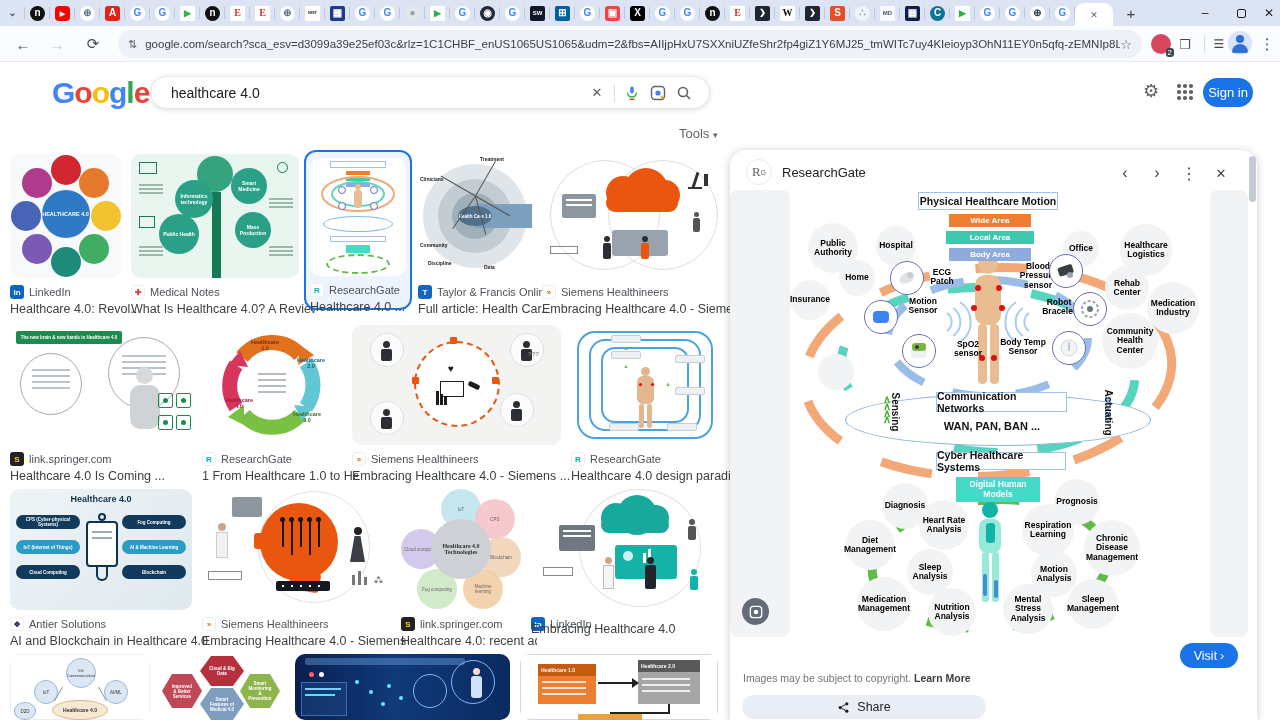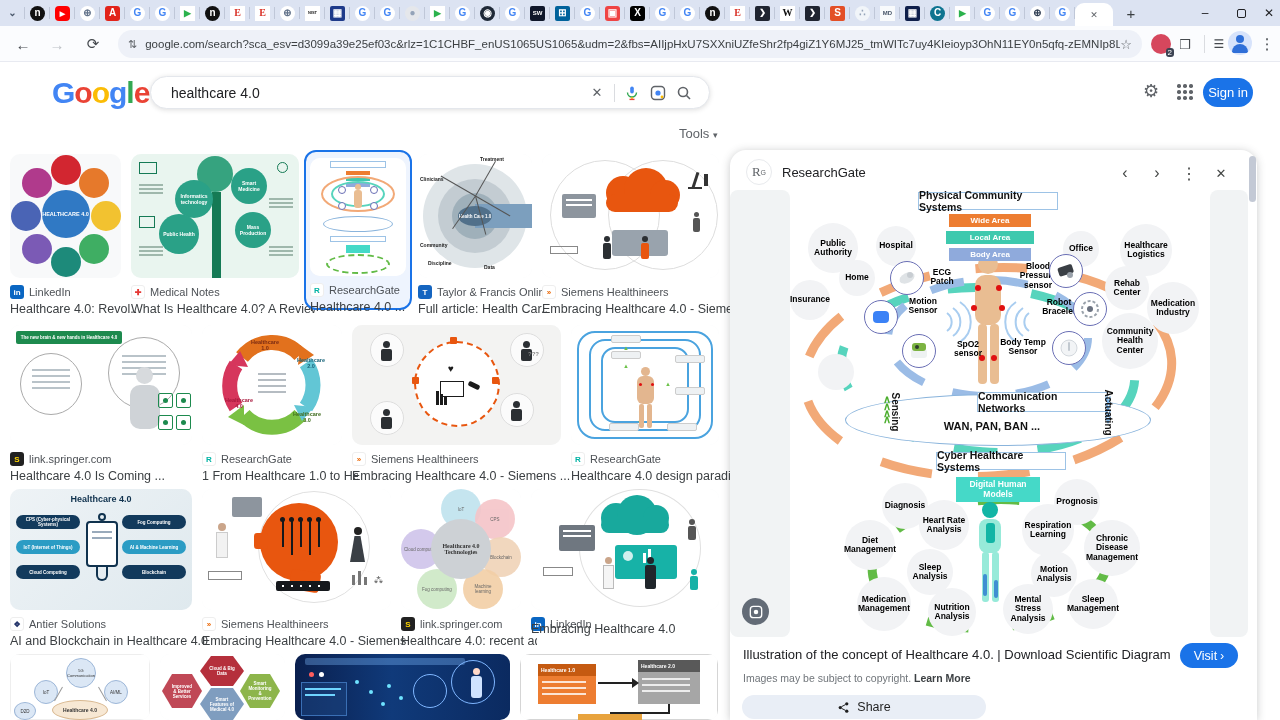--- a/index.html
+++ b/index.html
@@ -749,21 +749,21 @@
         <ellipse cx="200" cy="374" rx="118" ry="64" fill="none" stroke="#62BB46" stroke-width="9" stroke-dasharray="42 44" transform="rotate(-4 200 374)"></ellipse>
         <circle cx="200" cy="320" r="8" fill="#12b5a5"></circle>
         <rect x="189" y="329" width="22" height="34" rx="8" fill="#97ead9"></rect>
         <rect x="196" y="333" width="9" height="20" rx="3" fill="#12b5a5"></rect>
         <rect x="192" y="362" width="7" height="50" rx="3" fill="#97ead9"></rect>
         <rect x="202" y="362" width="7" height="50" rx="3" fill="#97ead9"></rect>
         <rect x="193" y="384" width="4" height="22" rx="2" fill="#3f8fd2"></rect>
         <rect x="204" y="390" width="4" height="18" rx="2" fill="#3f8fd2"></rect>
       </svg>
 
-      <div class="dbox" style="left:128px;top:2px;width:140px;height:18px;font-size:10.5px;">Physical Community Systems</div>
+      <div class="dbox" style="left:128px;top:2px;width:140px;height:18px;font-size:10.5px;">Physical Healthcare Motion</div>
       <div class="lbar" style="left:159px;top:24px;width:82px;height:13px;background:#ED7D31;">Wide Area</div>
       <div class="lbar" style="left:156px;top:41px;width:88px;height:13px;background:#3EC9AE;">Local Area</div>
       <div class="lbar" style="left:159px;top:58px;width:82px;height:13px;background:#8FAADC;">Body Area</div>
 
       <div class="pc" style="left:18px;top:33px;width:50px;height:50px;">Public Authority</div>
       <div class="pc" style="left:86px;top:36px;width:40px;height:40px;">Hospital</div>
       <div class="pc" style="left:49px;top:70px;width:36px;height:36px;">Home</div>
       <div class="pc" style="left:0px;top:90px;width:40px;height:40px;">Insurance</div>
       <div class="pc" style="left:273px;top:41px;width:36px;height:36px;">Office</div>
       <div class="pc" style="left:330px;top:34px;width:52px;height:52px;">Healthcare Logistics</div>
@@ -807,21 +807,21 @@
         </div>
       <div class="sl" style="left:205px;top:148px;width:56px;">Body Temp Sensor</div>
       <div class="sc" style="left:262px;top:141px;">
           <svg width="22" height="22">
             <circle cx="11" cy="11" r="8" fill="#f2f4f6" stroke="#d3d8dd"></circle>
             <rect x="10" y="5" width="2" height="9" rx="1" fill="#c2c9d0"></rect>
           </svg>
         </div>
 
       <div class="cloud"></div>
-      <div class="dbox" style="left:146px;top:202px;width:131px;height:20px;font-size:10.5px;margin-left:41px;">Communication Networks</div>
+      <div class="dbox" style="left:146px;top:202px;width:131px;height:20px;font-size:10.5px;">Communication Networks</div>
       <div style="position:absolute;left:122px;top:230px;width:160px;text-align:center;font-weight:bold;font-size:11px;color:#111;">WAN, PAN, BAN ...</div>
       <div class="chev" style="left:93px;top:206px;color:#4cae2e;">
           <span>∧</span>
           <span>∧</span>
           <span>∧</span>
           <span>∧</span>
         </div>
       <div class="vtext" style="left:80px;top:222px;width:50px;">Sensing</div>
       <div class="chev" style="left:314px;top:206px;color:#74aee3;">
           <span>∨</span>
@@ -846,21 +846,20 @@
       <div class="ac" style="left:213px;top:394px;width:50px;height:50px;">Mental Stress Analysis</div>
       <div class="ac" style="left:278px;top:389px;width:50px;height:50px;">Sleep Management</div>
     </div>
 
     <div class="lensbtn">
         <svg width="14" height="14" viewBox="0 0 16 16">
           <rect x="1.5" y="1.5" width="13" height="13" rx="3.5" fill="none" stroke="#fff" stroke-width="1.5"></rect>
           <circle cx="8" cy="8" r="2.6" fill="#fff"></circle>
         </svg>
       </div>
-    <div class="ptitle">Illustration of the concept of Healthcare 4.0. | Download Scientific Diagram</div>
     <div class="visit">
         <span>Visit</span>
         <span>›</span>
       </div>
     <div class="pcopy"><span>Images may be subject to copyright.</span> <b>Learn More</b></div>
     <div class="pillbtn" style="left:12px;">
         <svg width="13" height="13" viewBox="0 0 16 16">
           <circle cx="4" cy="8" r="2" fill="#1f1f1f"></circle>
           <circle cx="12" cy="3.5" r="2" fill="#1f1f1f"></circle>
           <circle cx="12" cy="12.5" r="2" fill="#1f1f1f"></circle>

